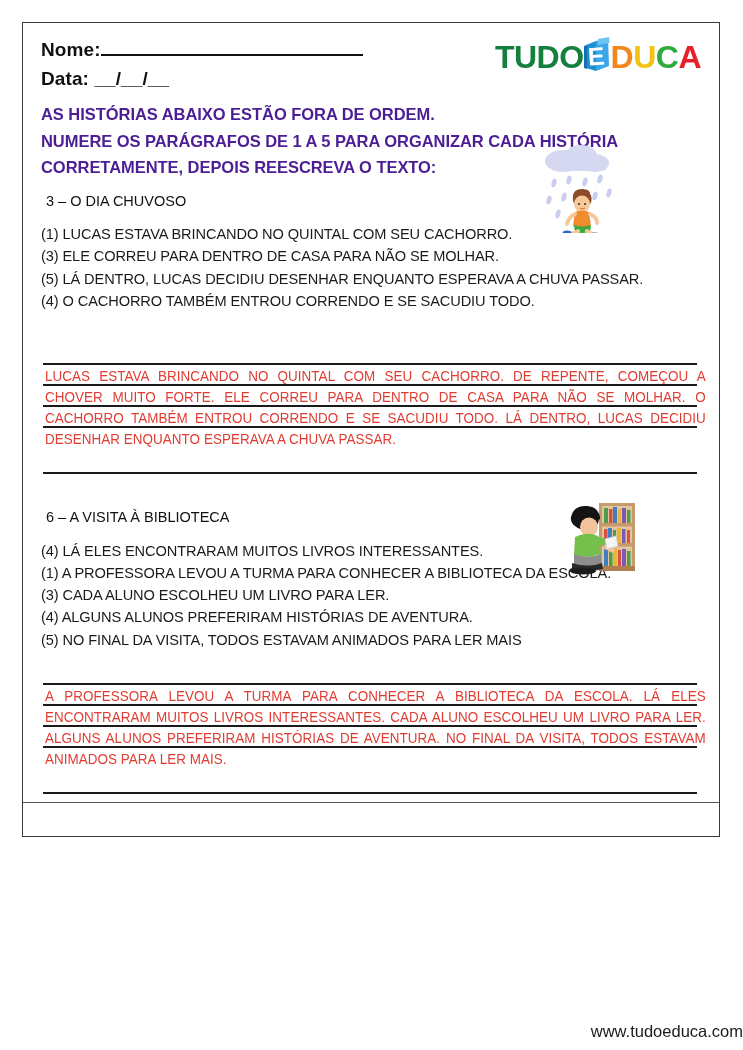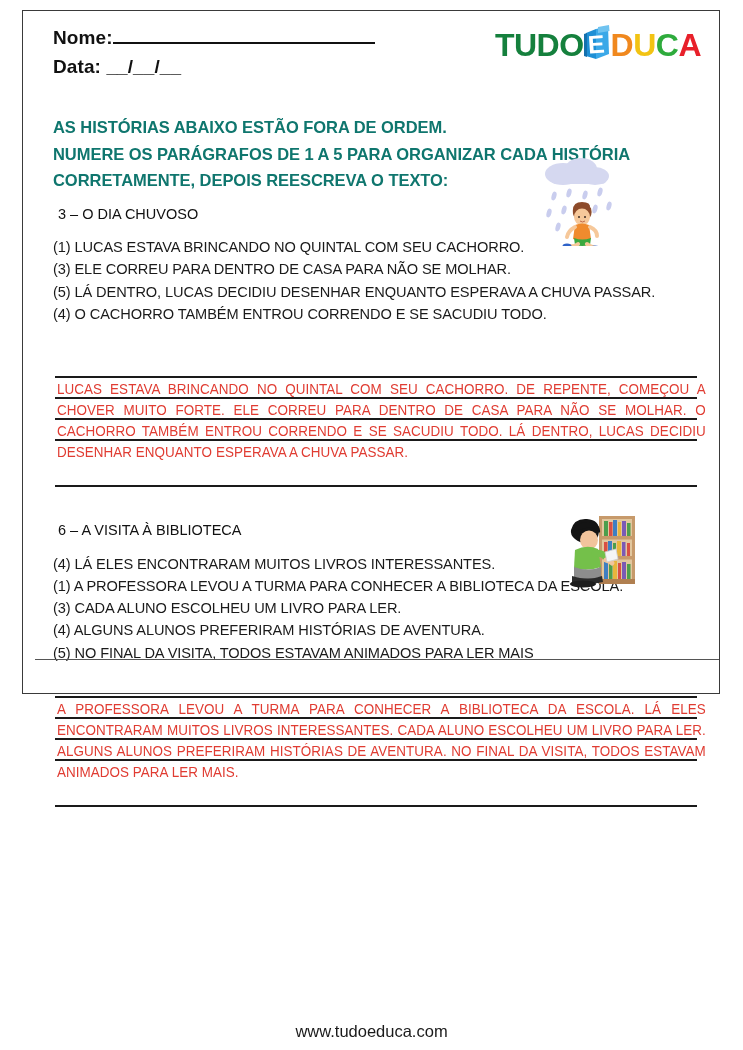--- a/index.html
+++ b/index.html
@@ -12,27 +12,26 @@
     height: 1050px;
     font-family: "Liberation Sans", sans-serif;
     -webkit-font-smoothing: antialiased;
     overflow: hidden;
     position: relative;
   }
 
   .page {
     position: absolute;
     left: 22px;
-    top: 10px;
+    top: 22px;
     width: 698px;
-    height: 684px;
+    height: 815px;
     border: 1.5px solid #3a3a3a;
     box-sizing: border-box;
     background: #fff;
-    padding-left: 12px;
   }
 
   .inner {
     position: relative;
     width: 100%;
     height: 100%;
     box-sizing: border-box;
     padding: 0 18px;
   }
 
@@ -101,24 +100,23 @@
     text-align: center;
     font-size: 23.5px;
     font-weight: bold;
     color: #111;
     margin-top: 14px;
     letter-spacing: -0.1px;
   }
 
   
   .instructions {
-    margin-top: 25px;
     font-size: 16.5px;
     font-weight: bold;
-    color: #0f766e;
+    color: #4c1d95;
     line-height: 1.62;
     letter-spacing: -0.05px;
   }
 
   
   .story { position: relative; }
   .story-title {
     font-size: 14.5px;
     font-weight: normal;
     color: #111;
@@ -171,21 +169,21 @@
     left: 0px;
     right: 0px;
     bottom: 33px;
     border-top: 1.4px solid #555;
   }
   .footer-text {
     position: absolute;
     left: 0;
     right: 0;
     bottom: 4px;
-    text-align: center;
+    text-align: right;
     font-size: 16.5px;
     color: #1a1a1a;
   }
 </style>
 </head>
 <body>
 
 <div class="page">
   <div class="inner">
 

